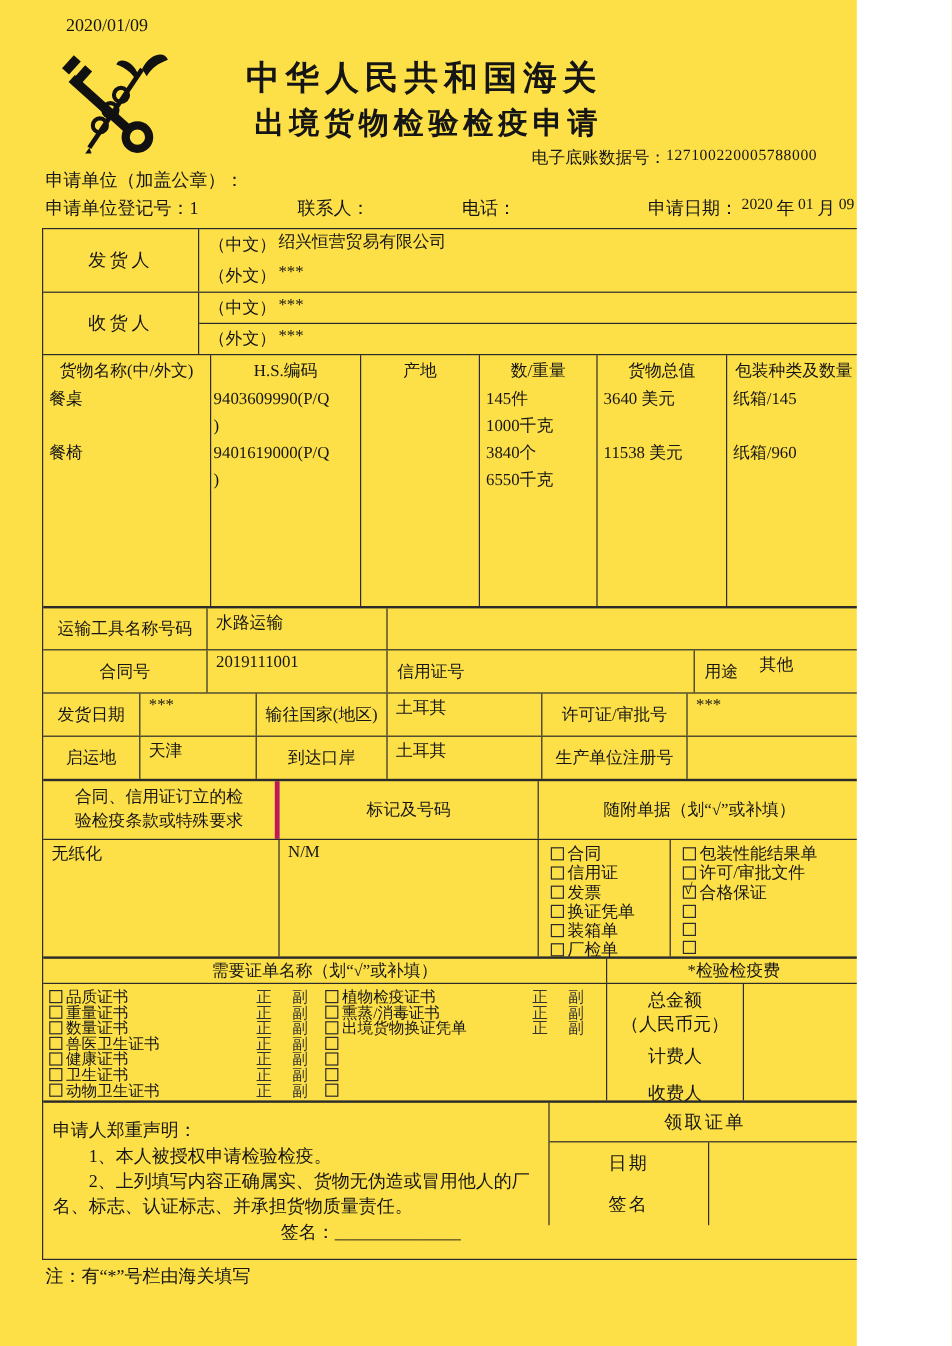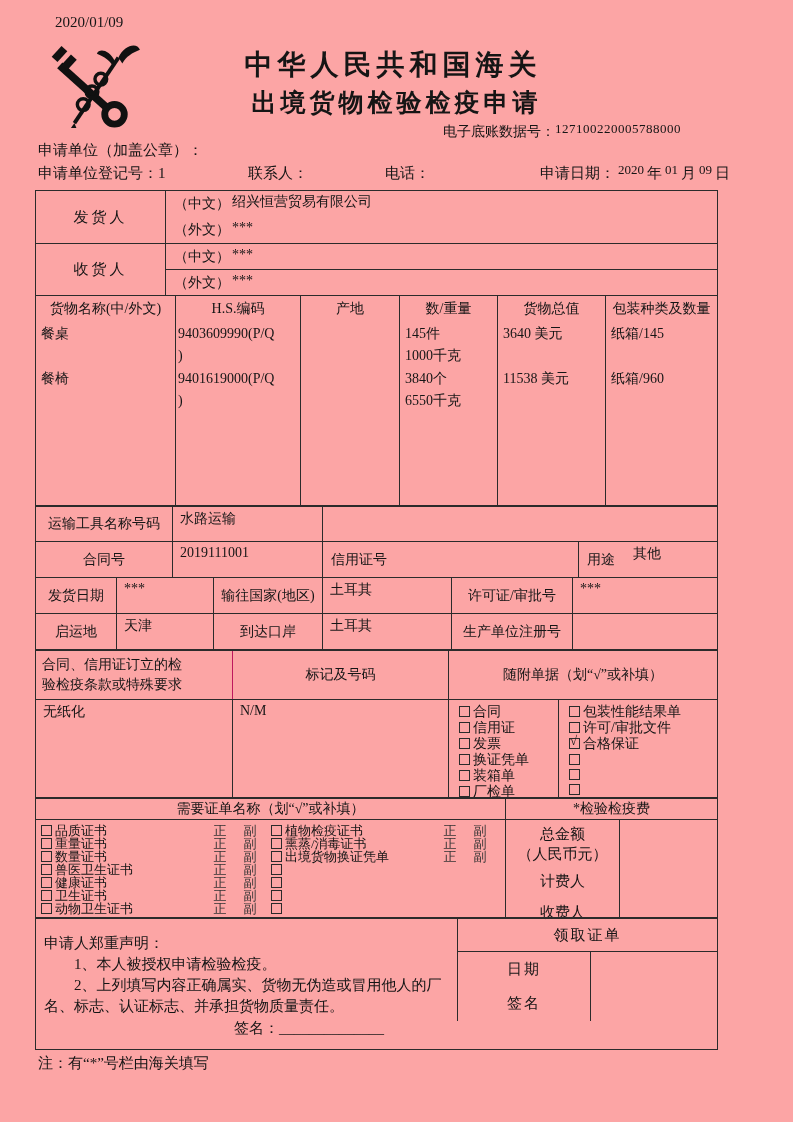--- a/index.html
+++ b/index.html
@@ -1,16 +1,16 @@
 <!DOCTYPE html>
 <html><head>
 <meta charset="utf-8">
 <style>
   html,body{margin:0;padding:0;background:#fff;}
-  .page{position:relative;width:793px;height:1122px;background:#fca5a5;overflow:hidden;
+  .page{position:relative;width:714px;height:1122px;background:#fde047;overflow:hidden;
         font-family:"Liberation Serif","DejaVu Serif",serif;color:#151515;}
   .abs{position:absolute;}
   .print-date{left:55px;top:14px;font-size:15px;}
   .logo{left:44px;top:40px;width:98px;height:88px;}
   .title1{left:0;right:7px;top:46px;text-align:center;font-size:28px;font-weight:700;letter-spacing:5px;}
   .title2{left:0;right:0;top:86px;text-align:center;font-size:25px;font-weight:700;letter-spacing:4px;}
   .eledger{left:443px;top:123px;font-size:14px;}
   .eledger .num{font-size:13px;position:relative;top:-3px;letter-spacing:.5px;}
   .app-row1{left:38px;top:141px;font-size:15px;}
   .app-row2{left:38px;top:164px;font-size:15px;width:720px;}
@@ -52,22 +52,22 @@
   .inlab{align-self:center;padding-left:8px;}
   .inval{align-self:flex-start;padding-top:3px;}
 
   
   .c-row{height:28px;display:flex;font-size:14px;}
   .c-lab{width:197px;box-sizing:border-box;border-right:1px solid #2b2b2b;display:flex;
          align-items:center;justify-content:center;flex:none;}
 
   
   .cl-head{height:50px;display:flex;font-size:14px;}
-  .cl1{width:197px;box-sizing:border-box;border-right:1px solid #be185d;display:flex;
-       align-items:center;justify-content:flex-start;text-align:center;flex:none;}
+  .cl1{width:197px;box-sizing:border-box;border-right:4px solid #be185d;display:flex;
+       align-items:center;justify-content:center;text-align:center;flex:none;}
   .cl1 .wrap{width:152px;line-height:20px;}
   .cl2{width:216px;box-sizing:border-box;border-right:1px solid #2b2b2b;display:flex;
        align-items:center;justify-content:center;flex:none;}
   .cl3{flex:1;display:flex;align-items:center;justify-content:center;}
   .cl-body{height:98px;display:flex;font-size:14px;}
   .clv{align-items:flex-start;padding:3px 4px 0 7px;display:flex;}
   .docs{flex:1;display:flex;}
   .doc-col{box-sizing:border-box;padding:4px 0 0 10px;display:flex;flex-direction:column;}
   .doc-col.a{width:110px;border-right:1px solid #2b2b2b;flex:none;}
   .doc-col.b{flex:1;}

